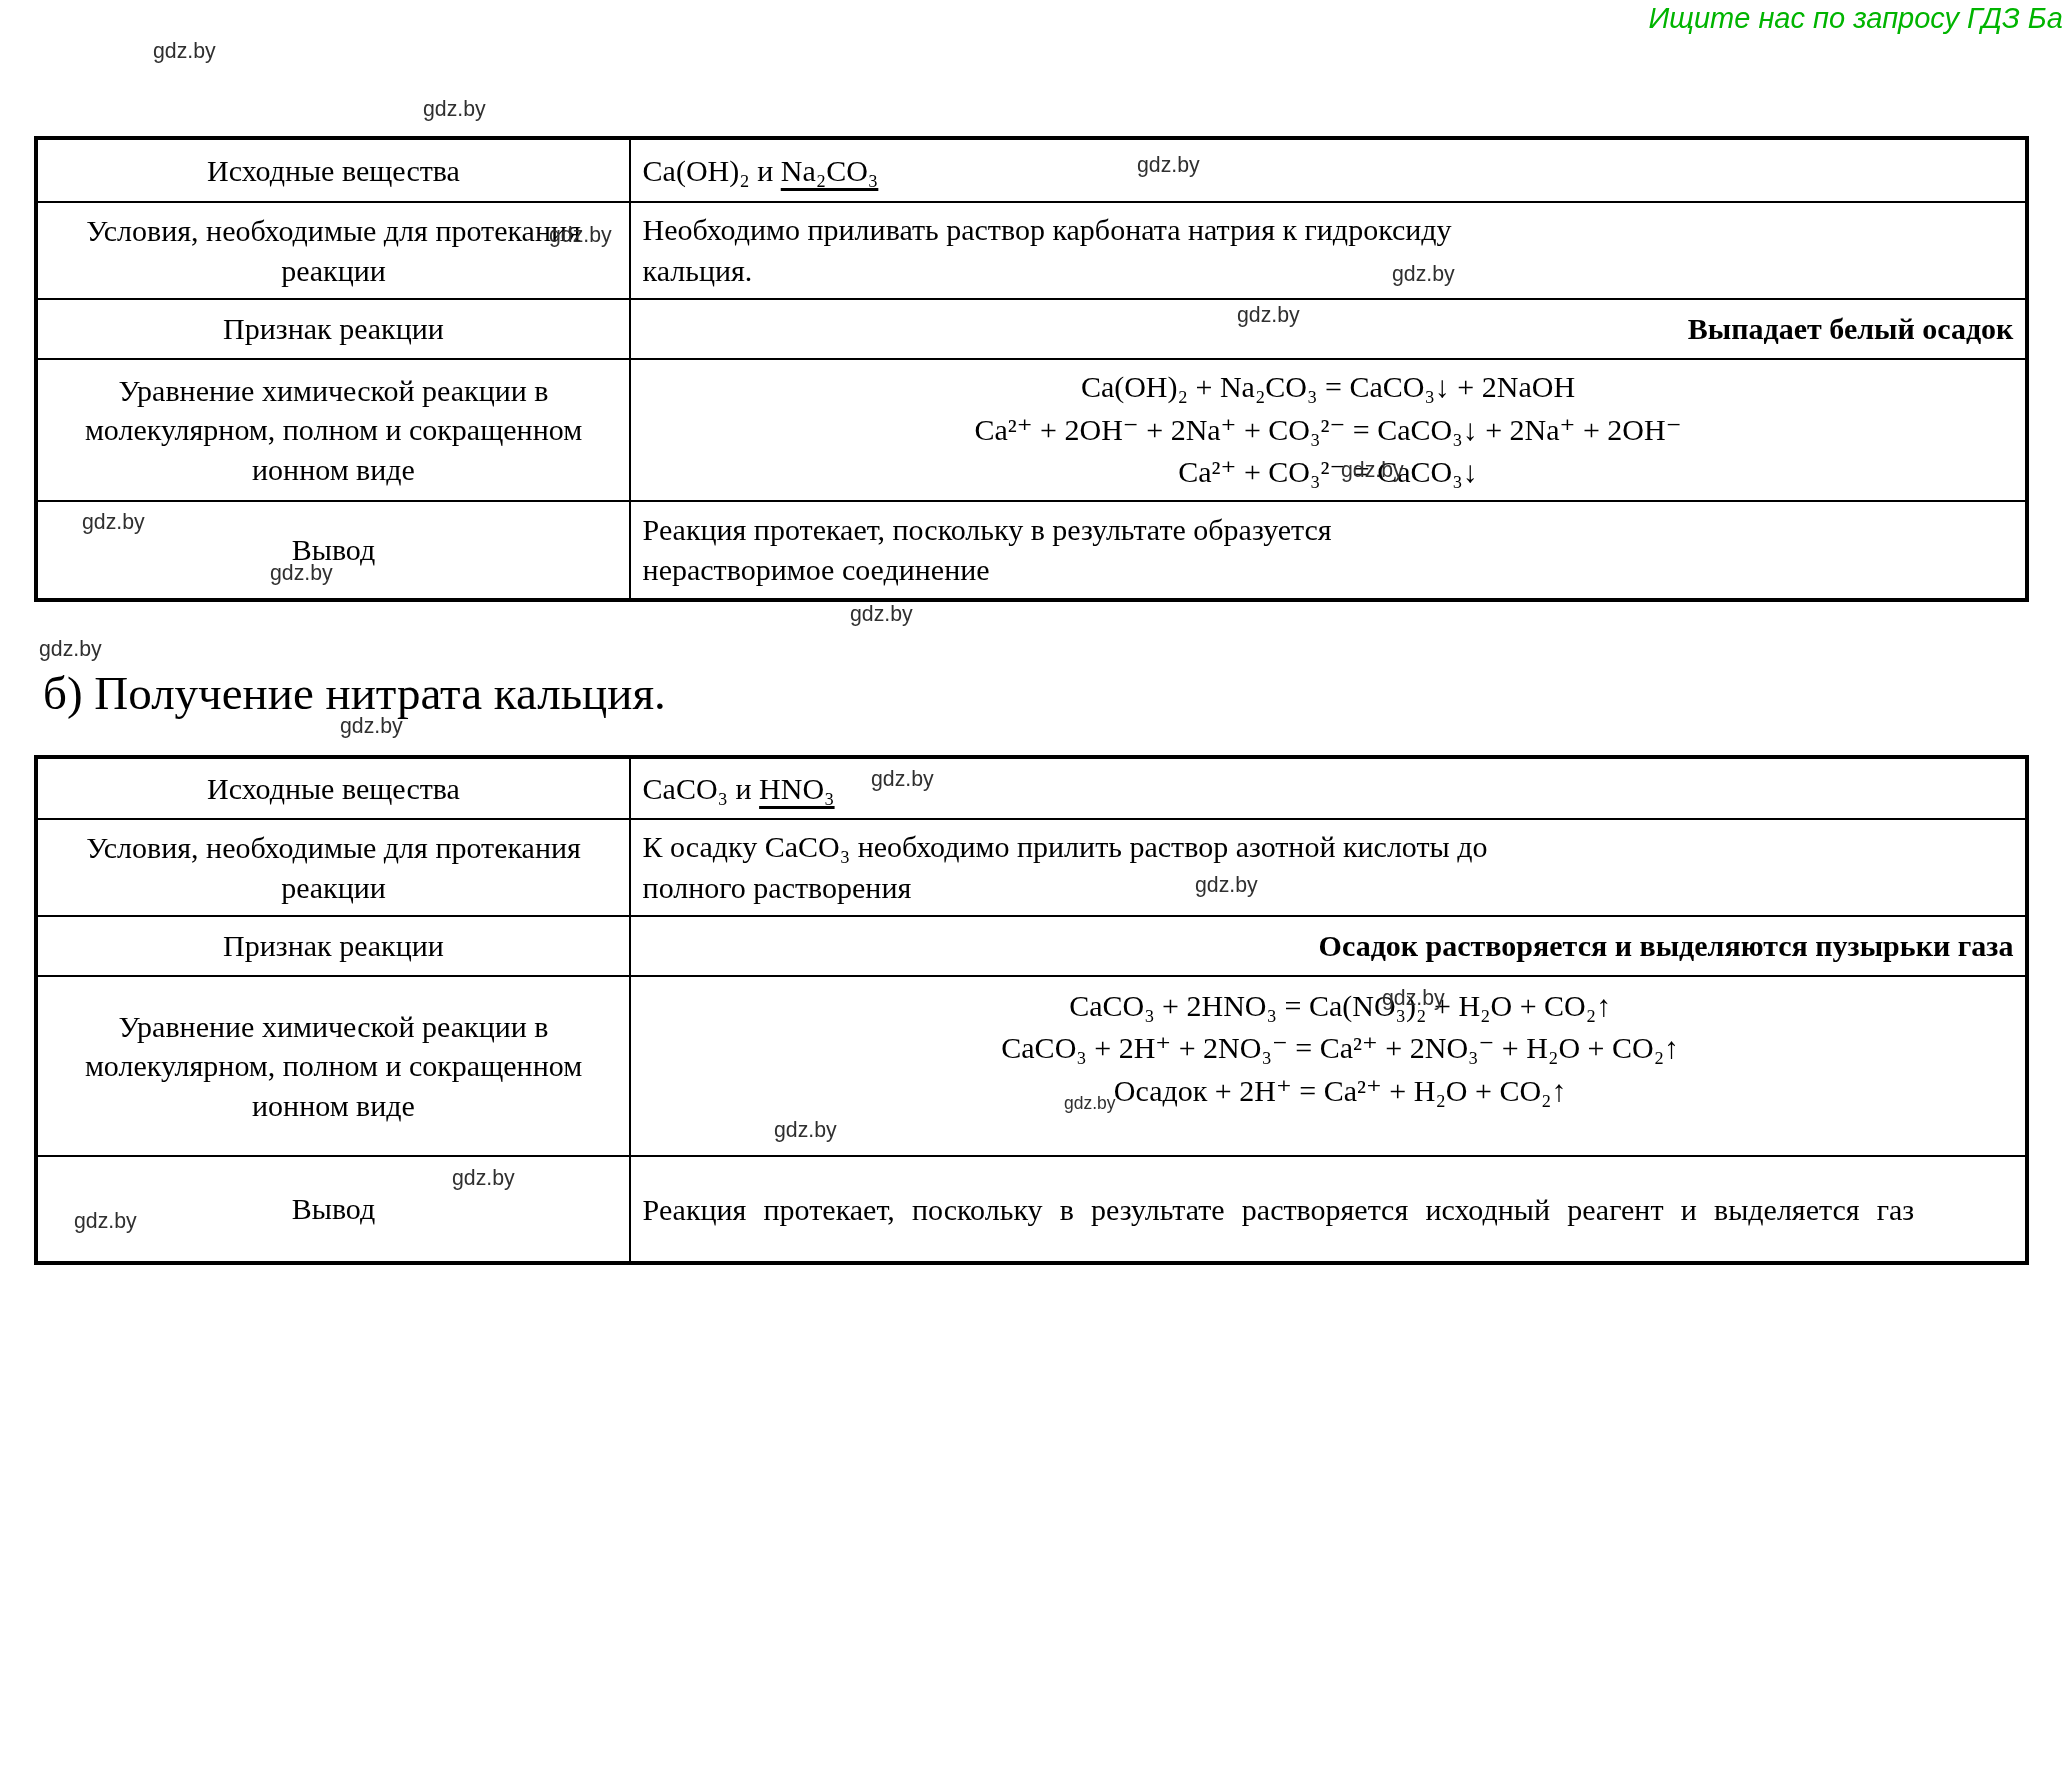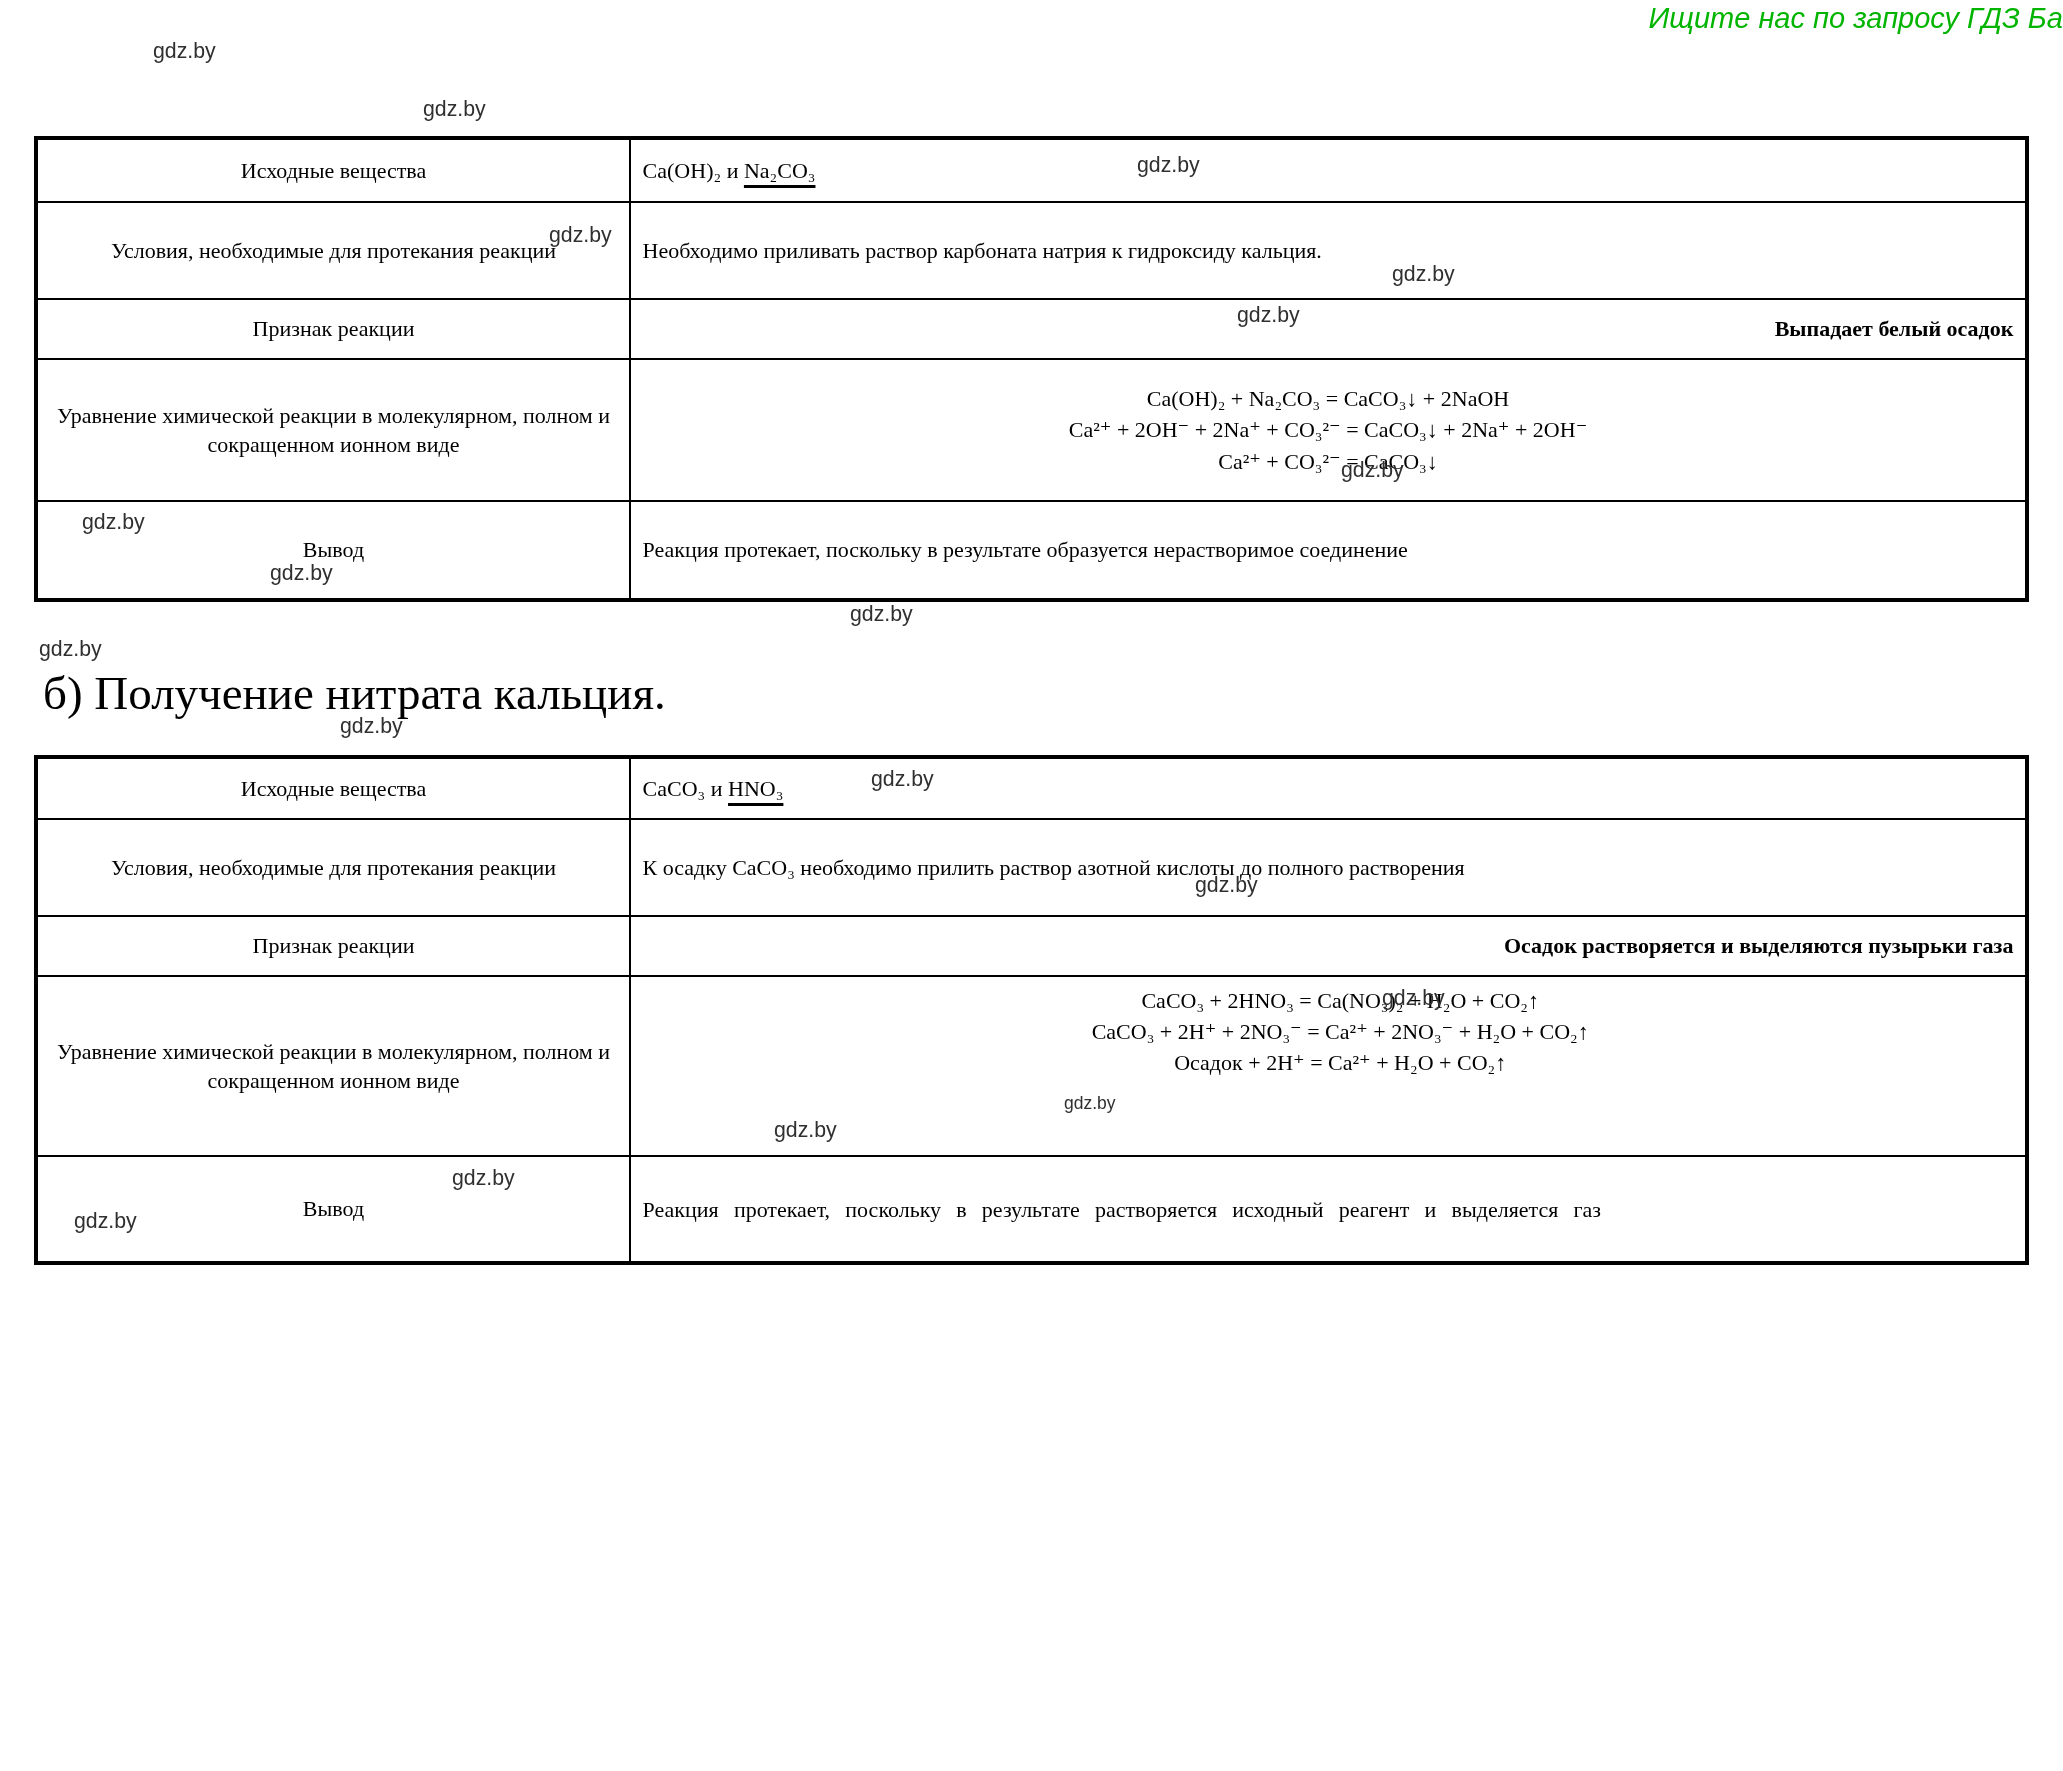--- a/index.html
+++ b/index.html
@@ -15,21 +15,21 @@
   .section-title{position:absolute;left:43px;font-size:47px;font-weight:400;white-space:nowrap;}
   #title-a{top:49px;}
   #title-b{top:666px;}
 
   table.sheet{
     position:absolute;left:34px;width:1995px;
     border-collapse:collapse;table-layout:fixed;border:4.9px solid #000;
   }
   #table-a{top:136px;}
   #table-b{top:755px;}
-  .sheet td{border:2.9px solid #000;padding:3.9px 11.6px;font-size:22px;vertical-align:middle;}
+  .sheet td{border:2.9px solid #000;padding:3.9px 11.6px;font-size:30px;vertical-align:middle;}
   #table-a tr:nth-child(1){height:64px}
   #table-a tr:nth-child(2){height:97px}
   #table-a tr:nth-child(3){height:60px}
   #table-a tr:nth-child(4){height:142px}
   #table-a tr:nth-child(5){height:99px}
   #table-b tr:nth-child(1){height:62px}
   #table-b tr:nth-child(2){height:97px}
   #table-b tr:nth-child(3){height:60px}
   #table-b tr:nth-child(4){height:180px}
   #table-b tr:nth-child(5){height:107px}

